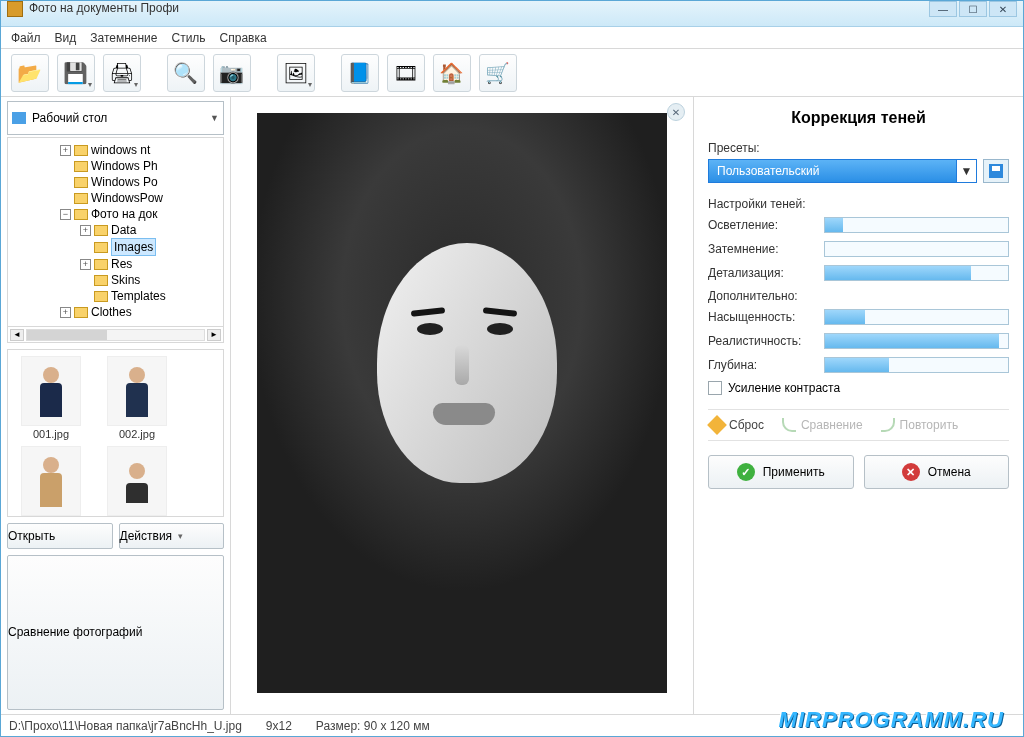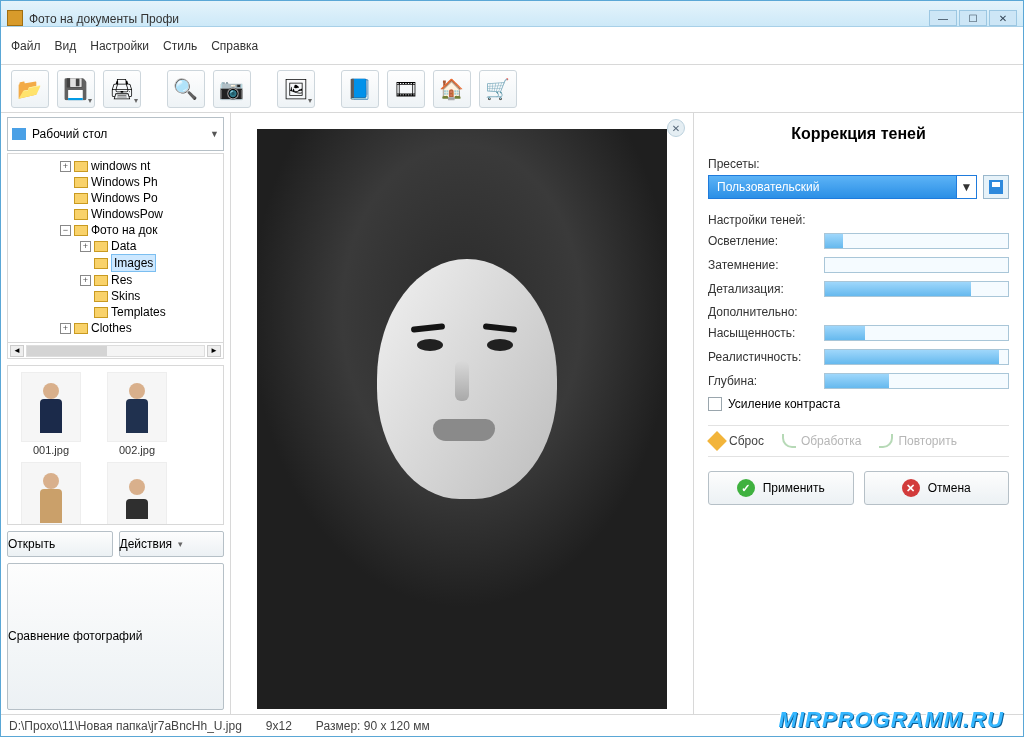--- a/index.html
+++ b/index.html
@@ -1,23 +1,23 @@
 <!DOCTYPE html>
 <html><head>
 <meta charset="utf-8">
 <style>
 * { box-sizing: border-box; margin: 0; padding: 0; font-family: "Segoe UI", Tahoma, sans-serif; font-size: 12px; }
 body { background: #fff; width: 1024px; height: 737px; overflow: hidden; position: relative; }
 .window { width: 1024px; height: 737px; border: 1px solid #5aa7d6; display: flex; flex-direction: column; }
-.titlebar { height: 26px; background: linear-gradient(#e4f3fb,#cde9f8); display: flex; align-items: flex-end; padding: 0 6px; border-bottom: 1px solid #a8d0e8; }
+.titlebar { height: 26px; background: linear-gradient(#e4f3fb,#cde9f8); display: flex; align-items: flex-start; padding: 0 6px; border-bottom: 1px solid #a8d0e8; }
 .titlebar .app-icon { width: 16px; height: 16px; background: #d89b2b; border: 1px solid #a06e10; margin-right: 6px; }
 .titlebar .title { flex: 1; color: #333; }
 .winbtns { display: flex; gap: 2px; }
 .winbtn { width: 28px; height: 16px; background: #cde6f6; border: 1px solid #9cc7e2; display:flex; align-items:center; justify-content:center; font-size:10px; color:#345; }
-.menubar { height: 38px; display: flex; align-items: center; gap: 14px; padding: 0 10px; border-bottom: 1px solid #d8d8d8; color:#333; }
+.menubar { height: 22px; display: flex; align-items: center; gap: 14px; padding: 0 10px; border-bottom: 1px solid #d8d8d8; color:#333; }
 .menubar span { cursor: default; }
 .toolbar { height: 48px; display: flex; align-items: center; gap: 8px; padding: 4px 10px; border-bottom: 1px solid #d8d8d8; position:relative; }
 .tbtn { width: 38px; height: 38px; border: 1px solid #cdd6dc; border-radius: 3px; background: linear-gradient(#fefefe,#eef3f6); display:flex; align-items:center; justify-content:center; font-size:20px; position:relative; }
 .tbtn .dd { position:absolute; right:2px; bottom:2px; font-size:8px; color:#666; }
 .content { flex: 1; display: flex; min-height: 0; }
 .left-pane { width: 230px; border-right: 1px solid #d8d8d8; display: flex; flex-direction: column; padding: 4px 6px; }
 .path-selector { height: 28px; border: 1px solid #b6c0c7; display: flex; align-items: center; padding: 16px 4px; background:#fff; }
 .path-selector .fld { width:14px; height:12px; background:#4aa0e6; margin-right:6px; }
 .path-selector .arrow { margin-left:auto; font-size:9px; color:#555; }
 .tree { flex: 0 0 190px; border: 1px solid #d8d8d8; margin-top: 2px; overflow: hidden; background:#fff; }
@@ -94,21 +94,21 @@
     <div class="winbtns">
       <div class="winbtn">—</div>
       <div class="winbtn">☐</div>
       <div class="winbtn">✕</div>
     </div>
   </div>
 
   <div class="menubar">
     <span>Файл</span>
     <span>Вид</span>
-    <span>Настройки</span>
+    <span>Затемнение</span>
     <span>Стиль</span>
     <span>Справка</span>
   </div>
 
   <div class="toolbar">
     <div class="tbtn">📂</div>
     <div class="tbtn">💾<span class="dd">▾</span></div>
     <div class="tbtn">🖨<span class="dd">▾</span></div>
     <div class="sep"></div>
     <div class="tbtn">🔍</div>
@@ -328,21 +328,21 @@
           <span>Усиление контраста</span>
         </div>
 
         <div class="action-row">
           <div class="link">
               <div class="brush"></div>
               <span>Сброс</span>
             </div>
           <div class="link dis">
               <div class="undo"></div>
-              <span>Обработка</span>
+              <span>Сравнение</span>
             </div>
           <div class="link dis">
               <div class="undo" style="transform:scaleX(-1)"></div>
               <span>Повторить</span>
             </div>
         </div>
 
         <div class="big-btns">
           <div class="bigbtn">
               <div class="icon-circle ok">✓</div>

